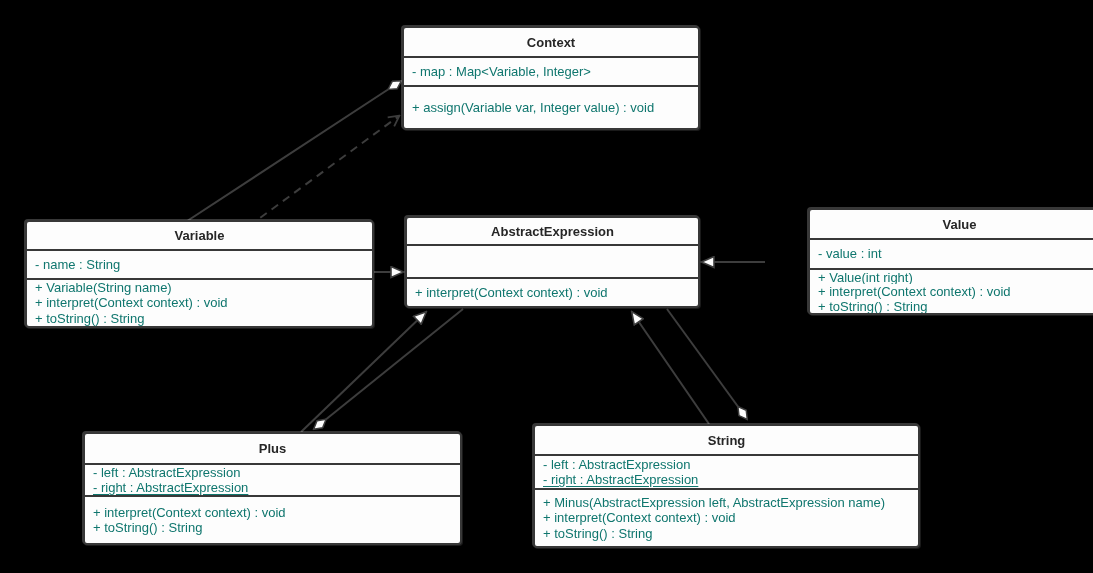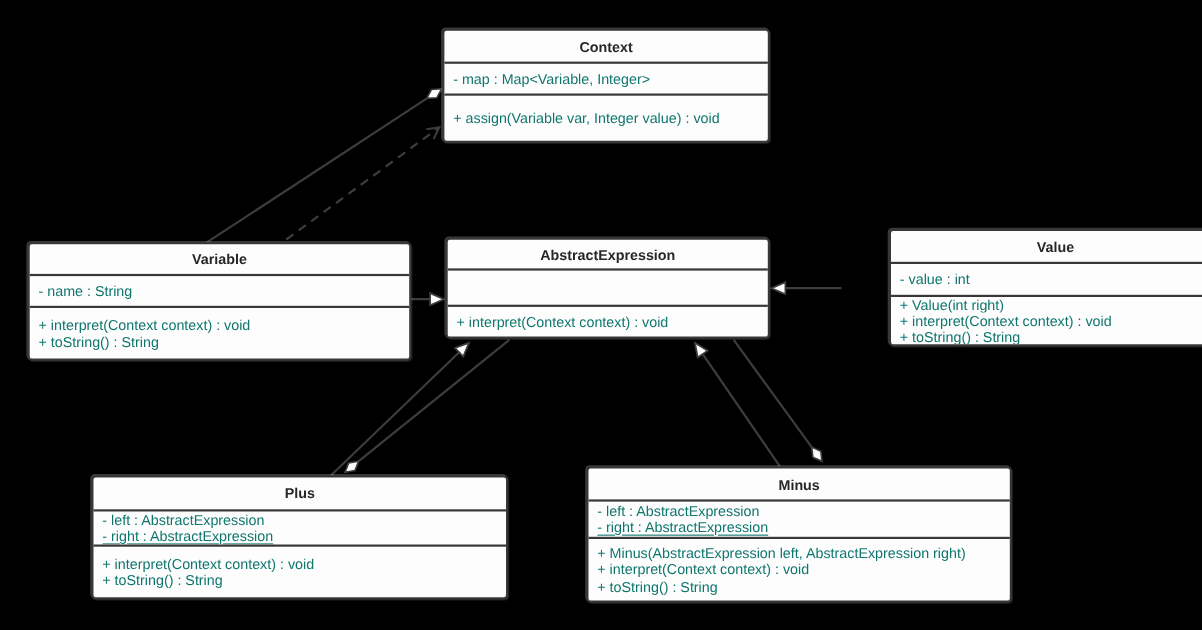--- a/index.html
+++ b/index.html
@@ -104,20 +104,21 @@
         <div class="uml-compartment uml-methods">
           <div class="uml-member">+ assign(Variable var, Integer value) : void</div>
         </div>
       </div>
       <div class="uml-class" style="left: 25px; top: 220px; width: 349px; height: 108px;">
         <div class="uml-title" style="height: 27px;">Variable</div>
         <div class="uml-compartment uml-attrs" style="height: 29px;">
           <div class="uml-member">- name : String</div>
         </div>
         <div class="uml-compartment uml-methods">
+          <div class="uml-member">+ Variable(String name)</div>
           <div class="uml-member">+ interpret(Context context) : void</div>
           <div class="uml-member">+ toString() : String</div>
         </div>
       </div>
       <div class="uml-class" style="left: 405px; top: 216px; width: 295px; height: 92px;">
         <div class="uml-title" style="height: 26px;">AbstractExpression</div>
         <div class="uml-compartment uml-attrs" style="height: 33px;"></div>
         <div class="uml-compartment uml-methods">
           <div class="uml-member">+ interpret(Context context) : void</div>
         </div>
@@ -138,25 +139,25 @@
         <div class="uml-compartment uml-attrs" style="height: 32px;">
           <div class="uml-member">- left : AbstractExpression</div>
           <div class="uml-member underline">- right : AbstractExpression</div>
         </div>
         <div class="uml-compartment uml-methods">
           <div class="uml-member">+ interpret(Context context) : void</div>
           <div class="uml-member">+ toString() : String</div>
         </div>
       </div>
       <div class="uml-class" style="left: 533px; top: 424px; width: 387px; height: 124px;">
-        <div class="uml-title" style="height: 28px;">Minus</div>
+        <div class="uml-title" style="height: 28px;">String</div>
         <div class="uml-compartment uml-attrs" style="height: 34px;">
           <div class="uml-member">- left : AbstractExpression</div>
           <div class="uml-member underline">- right : AbstractExpression</div>
         </div>
         <div class="uml-compartment uml-methods">
-          <div class="uml-member">+ Minus(AbstractExpression left, AbstractExpression right)</div>
+          <div class="uml-member">+ Minus(AbstractExpression left, AbstractExpression name)</div>
           <div class="uml-member">+ interpret(Context context) : void</div>
           <div class="uml-member">+ toString() : String</div>
         </div>
       </div>
     </div>
 </div>
 
 </body></html>

